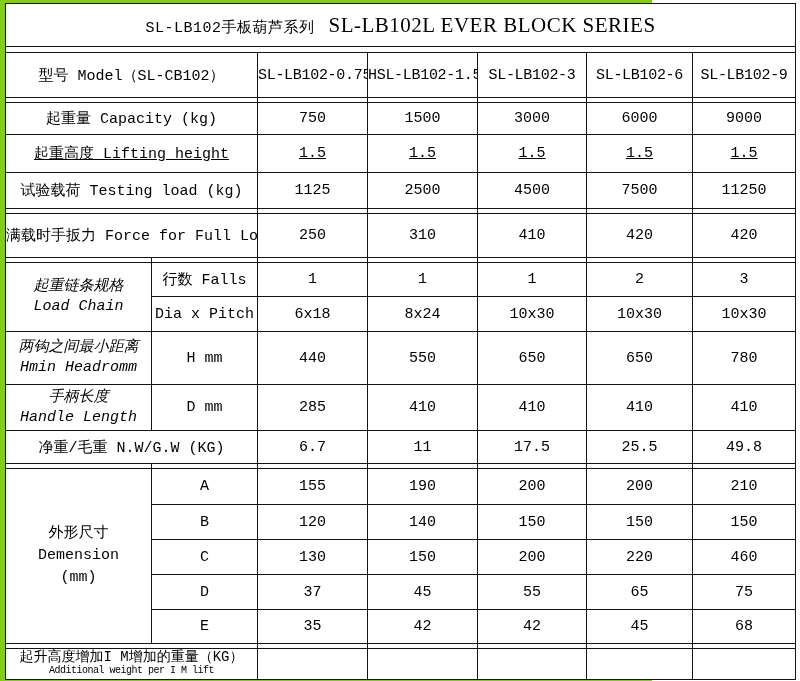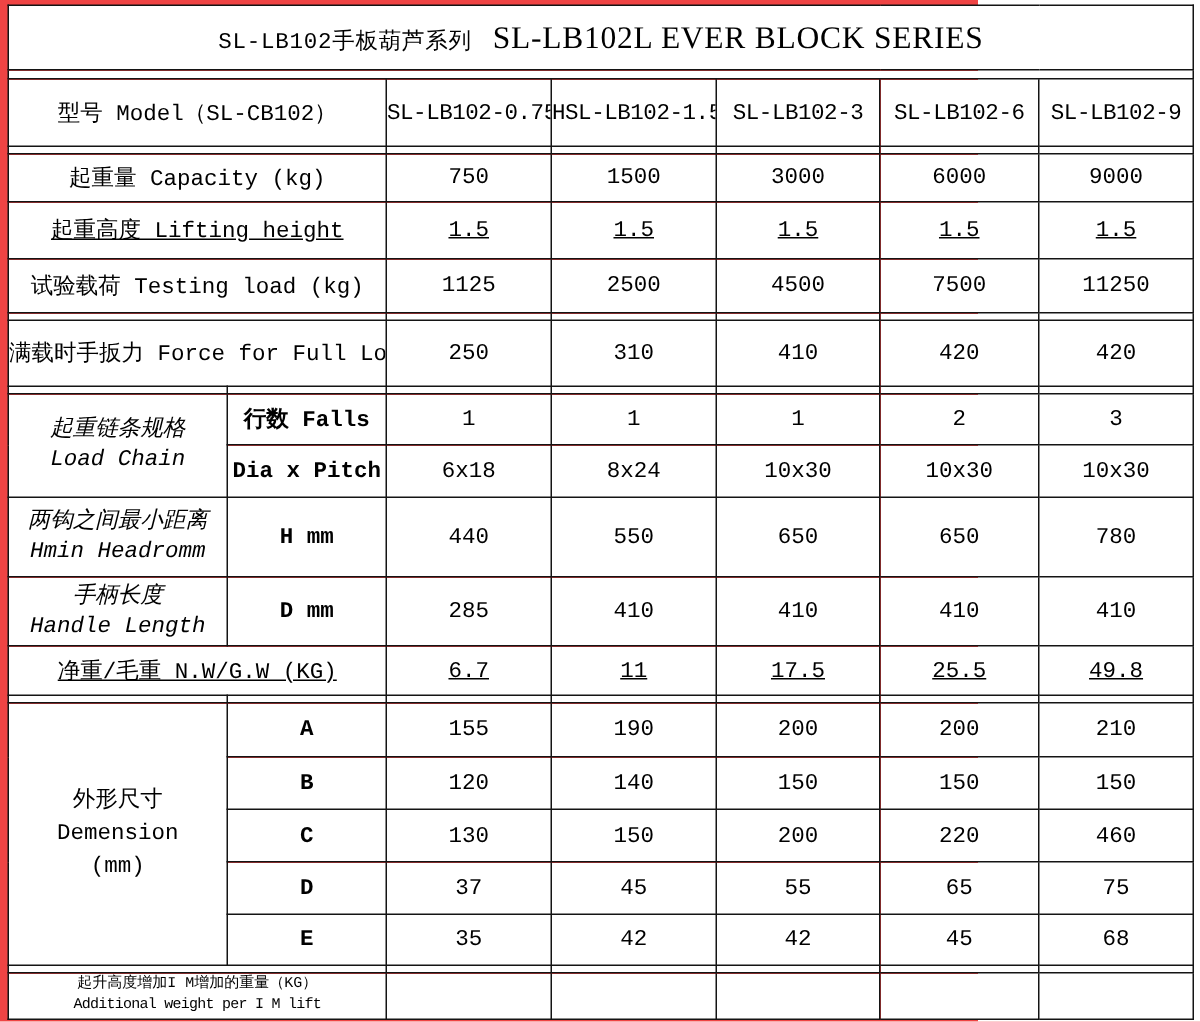--- a/index.html
+++ b/index.html
@@ -1,20 +1,20 @@
 <!DOCTYPE html>
 <html><head>
 <meta charset="utf-8">
 <style>
   html, body { margin: 0; padding: 0; background: #ffffff; }
   .page {
     width: 652px; height: 681px;
     box-sizing: border-box;
     padding: 3px 5px 0 5px;
-    background: #ef4444;
+    background: #84cc16;
     font-family: "Liberation Mono", "DejaVu Sans Mono", monospace;
     color: #000;
   }
   table.spec {
     border-collapse: collapse;
     table-layout: fixed;
     width: 790px;
   }
   table.spec td {
     border: 1px solid #141414;
@@ -31,46 +31,46 @@
   tr.r-title  td { height: 42px; }
   tr.r-header td { height: 44px; }
   tr.r-cap    td { height: 31px; }
   tr.r-lift   td { height: 37px; text-decoration: underline; }
   tr.r-test   td { height: 35px; }
   tr.r-force  td { height: 43px; }
   tr.r-falls  td { height: 33px; }
   tr.r-diap   td { height: 34px; }
   tr.r-hmm    td { height: 52px; }
   tr.r-dmm    td { height: 45px; }
-  tr.r-nwgw   td { height: 32px; text-decoration: underline; }
+  tr.r-nwgw   td { height: 32px; }
   tr.r-dima   td { height: 35px; }
   tr.r-dimb   td { height: 34px; }
   tr.r-dimc   td { height: 34px; }
   tr.r-dimd   td { height: 34px; }
   tr.r-dime   td { height: 33px; }
   tr.r-foot   td { height: 30px; }
   tr.sp  td { height: 4px; padding: 0; }
   tr.sp1 td { height: 5px; }
 
   .title-cell { font-size: 19px; letter-spacing: 0.5px; }
   .title-cn { margin-right: 14px; }
   .title-en { font-family: "Liberation Serif", "DejaVu Serif", serif; font-size: 21px; }
 
   .hdr-label { font-size: 16px; }
   .model-cell { font-size: 13px; letter-spacing: -0.3px; white-space: nowrap; }
 
   .lbl { font-size: 15px; white-space: nowrap; }
   .lbl-tight { font-size: 13px; white-space: nowrap; }
   .val { font-size: 17px; }
-  .sub-lbl { font-size: 15px; font-weight: bold; }
+  .sub-lbl { font-size: 15px; }
   .dim-lbl { font-size: 16px; }
   .two-line { line-height: 20px; white-space: nowrap; font-style: italic; }
   .three-line { line-height: 22px; }
   .foot-lbl { line-height: 14px; padding: 1px 0; }
-  .foot-cn { display: block; font-size: 10px; white-space: nowrap; }
+  .foot-cn { display: block; font-size: 14px; white-space: nowrap; }
   .foot-en { display: block; font-size: 10px; letter-spacing: -0.5px; white-space: nowrap; }
   .ln { display: block; }
 </style>
 </head>
 <body>
 
 <div class="page">
   <table class="spec">
     <colgroup>
       <col style="width:146px">

